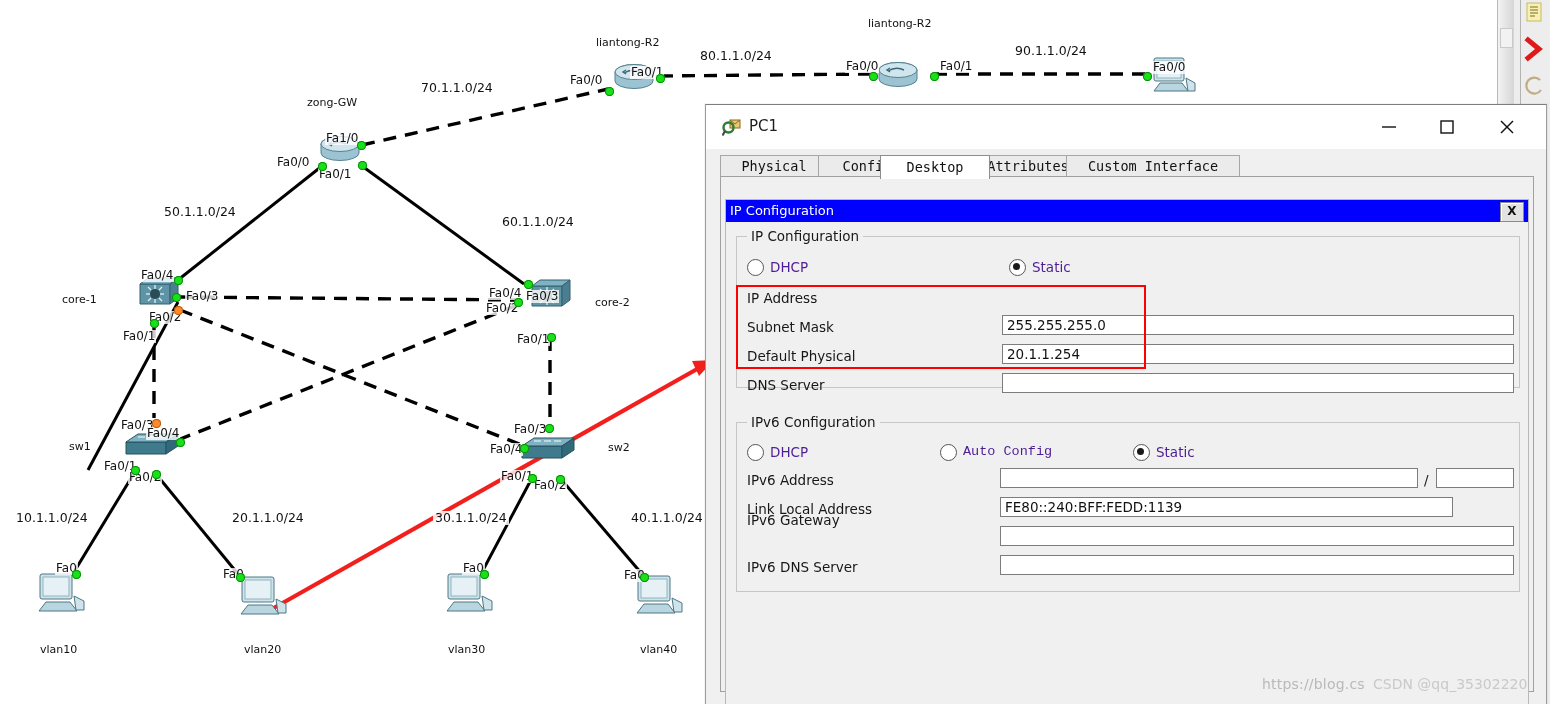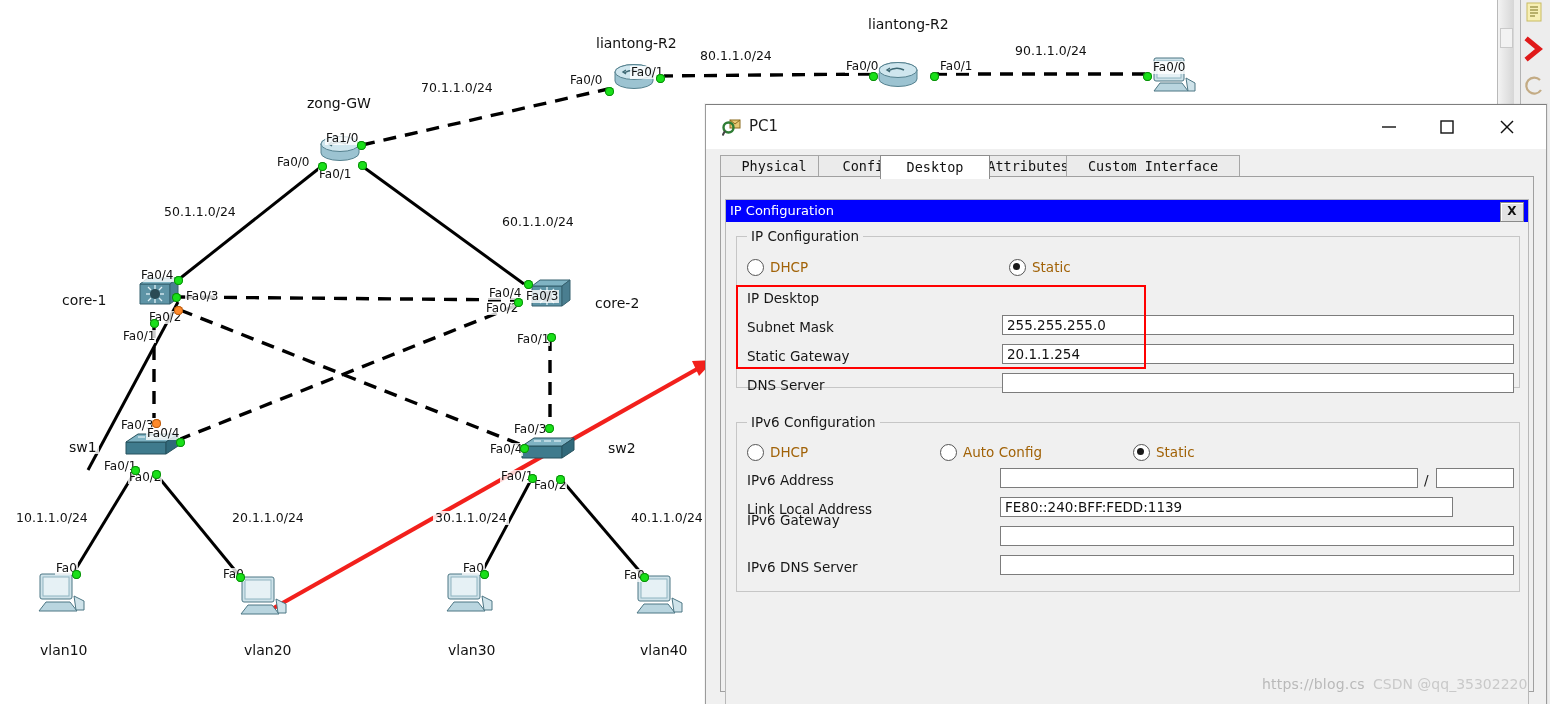--- a/index.html
+++ b/index.html
@@ -10,21 +10,21 @@
     overflow:hidden;position:relative;
   }
   #root{position:relative;width:1550px;height:704px;overflow:hidden;}
 
   
   #workspace{position:absolute;left:0;top:0;width:1497px;height:690px;background:#fff;overflow:hidden;}
   #svgnet{position:absolute;left:0;top:0;width:1497px;height:690px;}
 
   .node{position:absolute;}
   .devlabel{
-    position:absolute;font-size:14px;color:#111;white-space:nowrap;
+    position:absolute;font-size:11px;color:#111;white-space:nowrap;
     background:rgba(255,255,255,0.82);padding:0 2px;line-height:14px;
   }
   .iflabel{
     position:absolute;font-size:12px;color:#111;white-space:nowrap;
     background:rgba(255,255,255,0.80);padding:0 1px;line-height:13px;
   }
   .netlabel{
     position:absolute;font-size:12.5px;color:#111;white-space:nowrap;
     background:rgba(255,255,255,0.85);padding:0 2px;line-height:14px;
   }
@@ -81,21 +81,21 @@
     box-shadow:inset 1px 1px 0 #ffffff;
     font-size:12px;line-height:17px;text-align:center;color:#101010;font-weight:bold;
   }
 
   .group{position:absolute;border:1px solid #c6c6c6;}
   .group>.glabel{position:absolute;left:10px;top:-9px;background:#f0f0f0;padding:0 4px;font-size:13.5px;color:#171717;}
 
   .frow{position:absolute;font-size:13.5px;color:#171717;}
   .radio{position:absolute;width:15px;height:15px;border-radius:50%;border:1.6px solid #555;background:#fff;}
   .radio.on::after{content:"";position:absolute;left:3px;top:3px;width:7px;height:7px;border-radius:50%;background:#1a1a1a;}
-  .rlabel{position:absolute;font-size:13.5px;color:#a16207;}
+  .rlabel{position:absolute;font-size:13.5px;color:#4c1d95;}
 
   .txt{
     position:absolute;height:20px;background:#ffffff;border:1px solid #7c7c7c;
     font-size:13.5px;color:#111;line-height:19px;padding-left:4px;box-sizing:border-box;
     font-family:"DejaVu Sans","Liberation Sans",sans-serif;overflow:hidden;white-space:nowrap;
   }
   #redbox{position:absolute;border:2px solid #ff0000;pointer-events:none;}
 
   #watermark{
     position:absolute;left:1262px;top:676px;font-size:14px;color:#b9b9b9;white-space:nowrap;
@@ -432,41 +432,41 @@
         </div>
 
         <div class="group" style="left:10px;top:36px;width:782px;height:150px;">
           <div class="glabel">IP Configuration</div>
 
           <div class="radio" style="left:10px;top:22px;"></div>
           <div class="rlabel" style="left:33px;top:22px;">DHCP</div>
           <div class="radio on" style="left:272px;top:22px;"></div>
           <div class="rlabel" style="left:295px;top:22px;">Static</div>
 
-          <div class="frow" style="left:10px;top:53px;">IP Desktop</div>
+          <div class="frow" style="left:10px;top:53px;">IP Address</div>
 
           <div class="frow" style="left:10px;top:82px;">Subnet Mask</div>
           <div class="txt" style="left:265px;top:78px;width:512px;">255.255.255.0</div>
 
-          <div class="frow" style="left:10px;top:111px;">Static Gateway</div>
+          <div class="frow" style="left:10px;top:111px;">Default Physical</div>
           <div class="txt" style="left:265px;top:107px;width:512px;">20.1.1.254</div>
 
           <div class="frow" style="left:10px;top:140px;text-align:right;">DNS Server</div>
           <div class="txt" style="left:265px;top:136px;width:512px;"></div>
         </div>
 
         <div id="redbox" style="left:10px;top:85px;height:80px;width:406px;"></div>
 
         <div class="group" style="left:10px;top:222px;width:782px;height:168px;">
           <div class="glabel">IPv6 Configuration</div>
 
           <div class="radio" style="left:10px;top:21px;"></div>
           <div class="rlabel" style="left:33px;top:21px;">DHCP</div>
           <div class="radio" style="left:203px;top:21px;"></div>
-          <div class="rlabel" style="left:226px;top:21px;">Auto Config</div>
+          <div class="rlabel" style="left:226px;top:21px;font-family:Liberation Mono, monospace;">Auto Config</div>
           <div class="radio on" style="left:396px;top:21px;"></div>
           <div class="rlabel" style="left:419px;top:21px;">Static</div>
 
           <div class="frow" style="left:10px;top:49px;">IPv6 Address</div>
           <div class="txt" style="left:263px;top:45px;width:418px;"></div>
           <div class="frow" style="left:687px;top:49px;">/</div>
           <div class="txt" style="left:699px;top:45px;width:78px;"></div>
 
           <div class="frow" style="left:10px;top:78px;">Link Local Address</div>
           <div class="txt" style="left:263px;top:74px;width:453px;">FE80::240:BFF:FEDD:1139</div>

